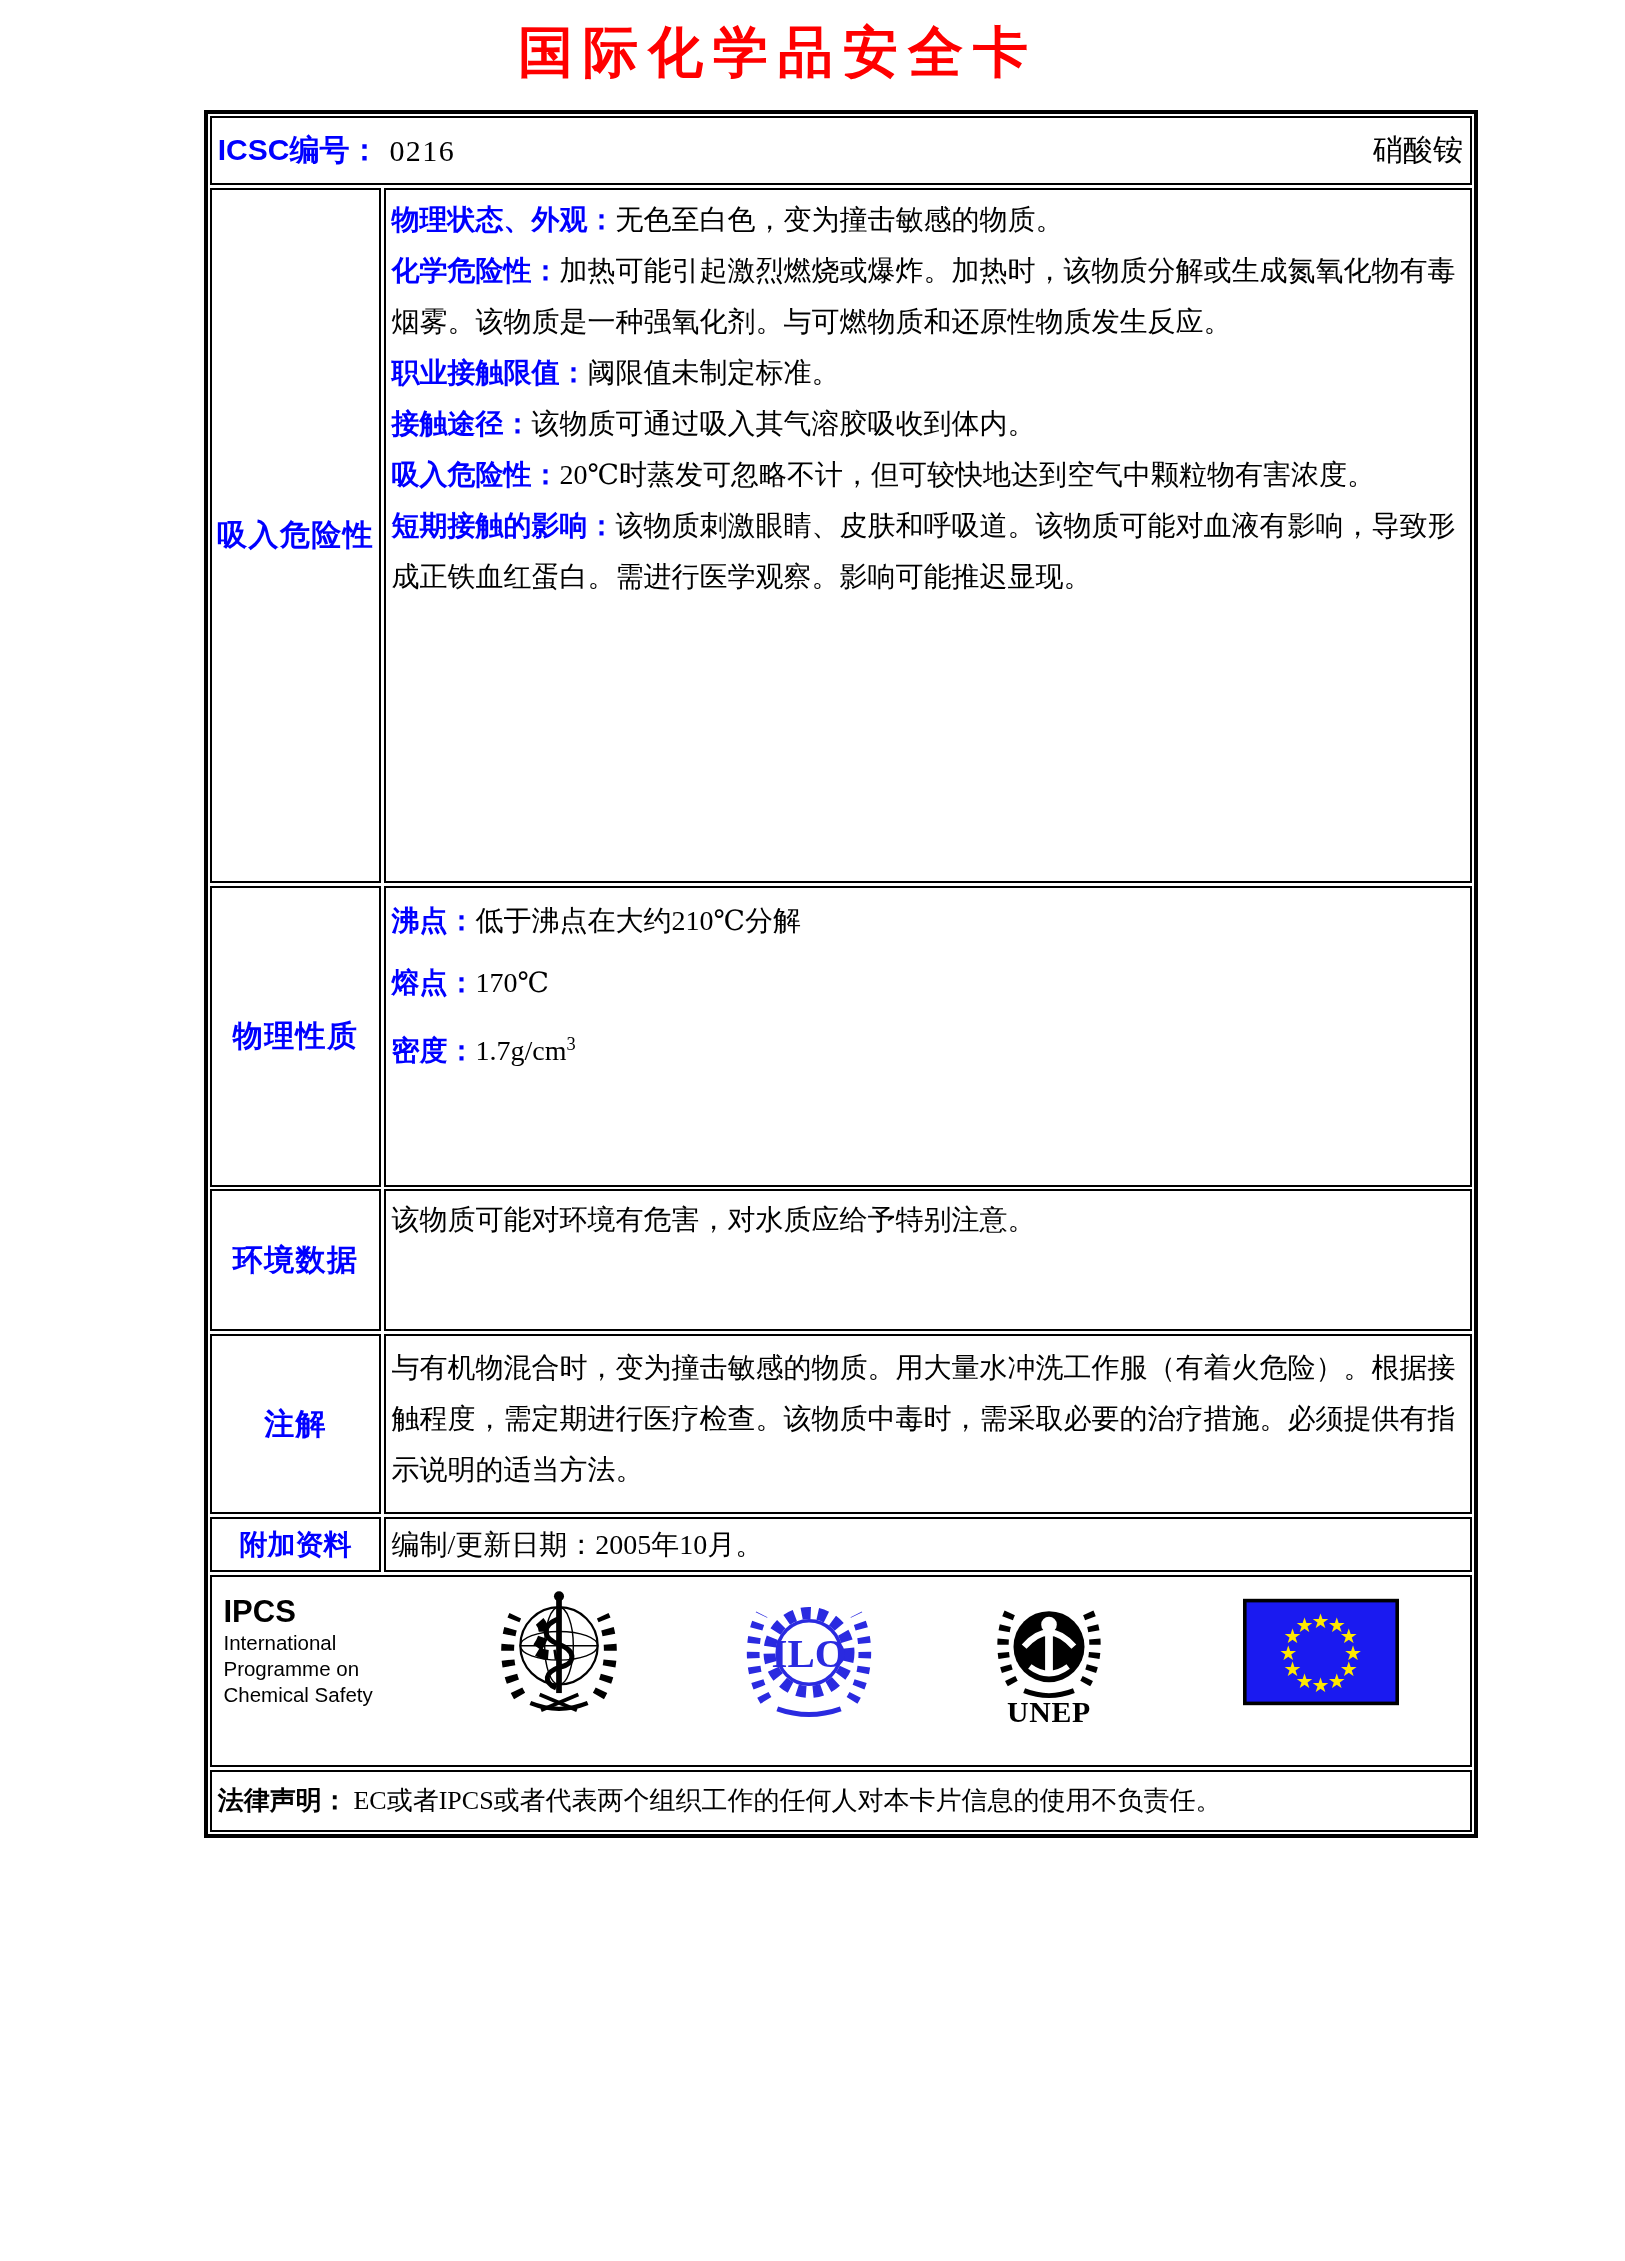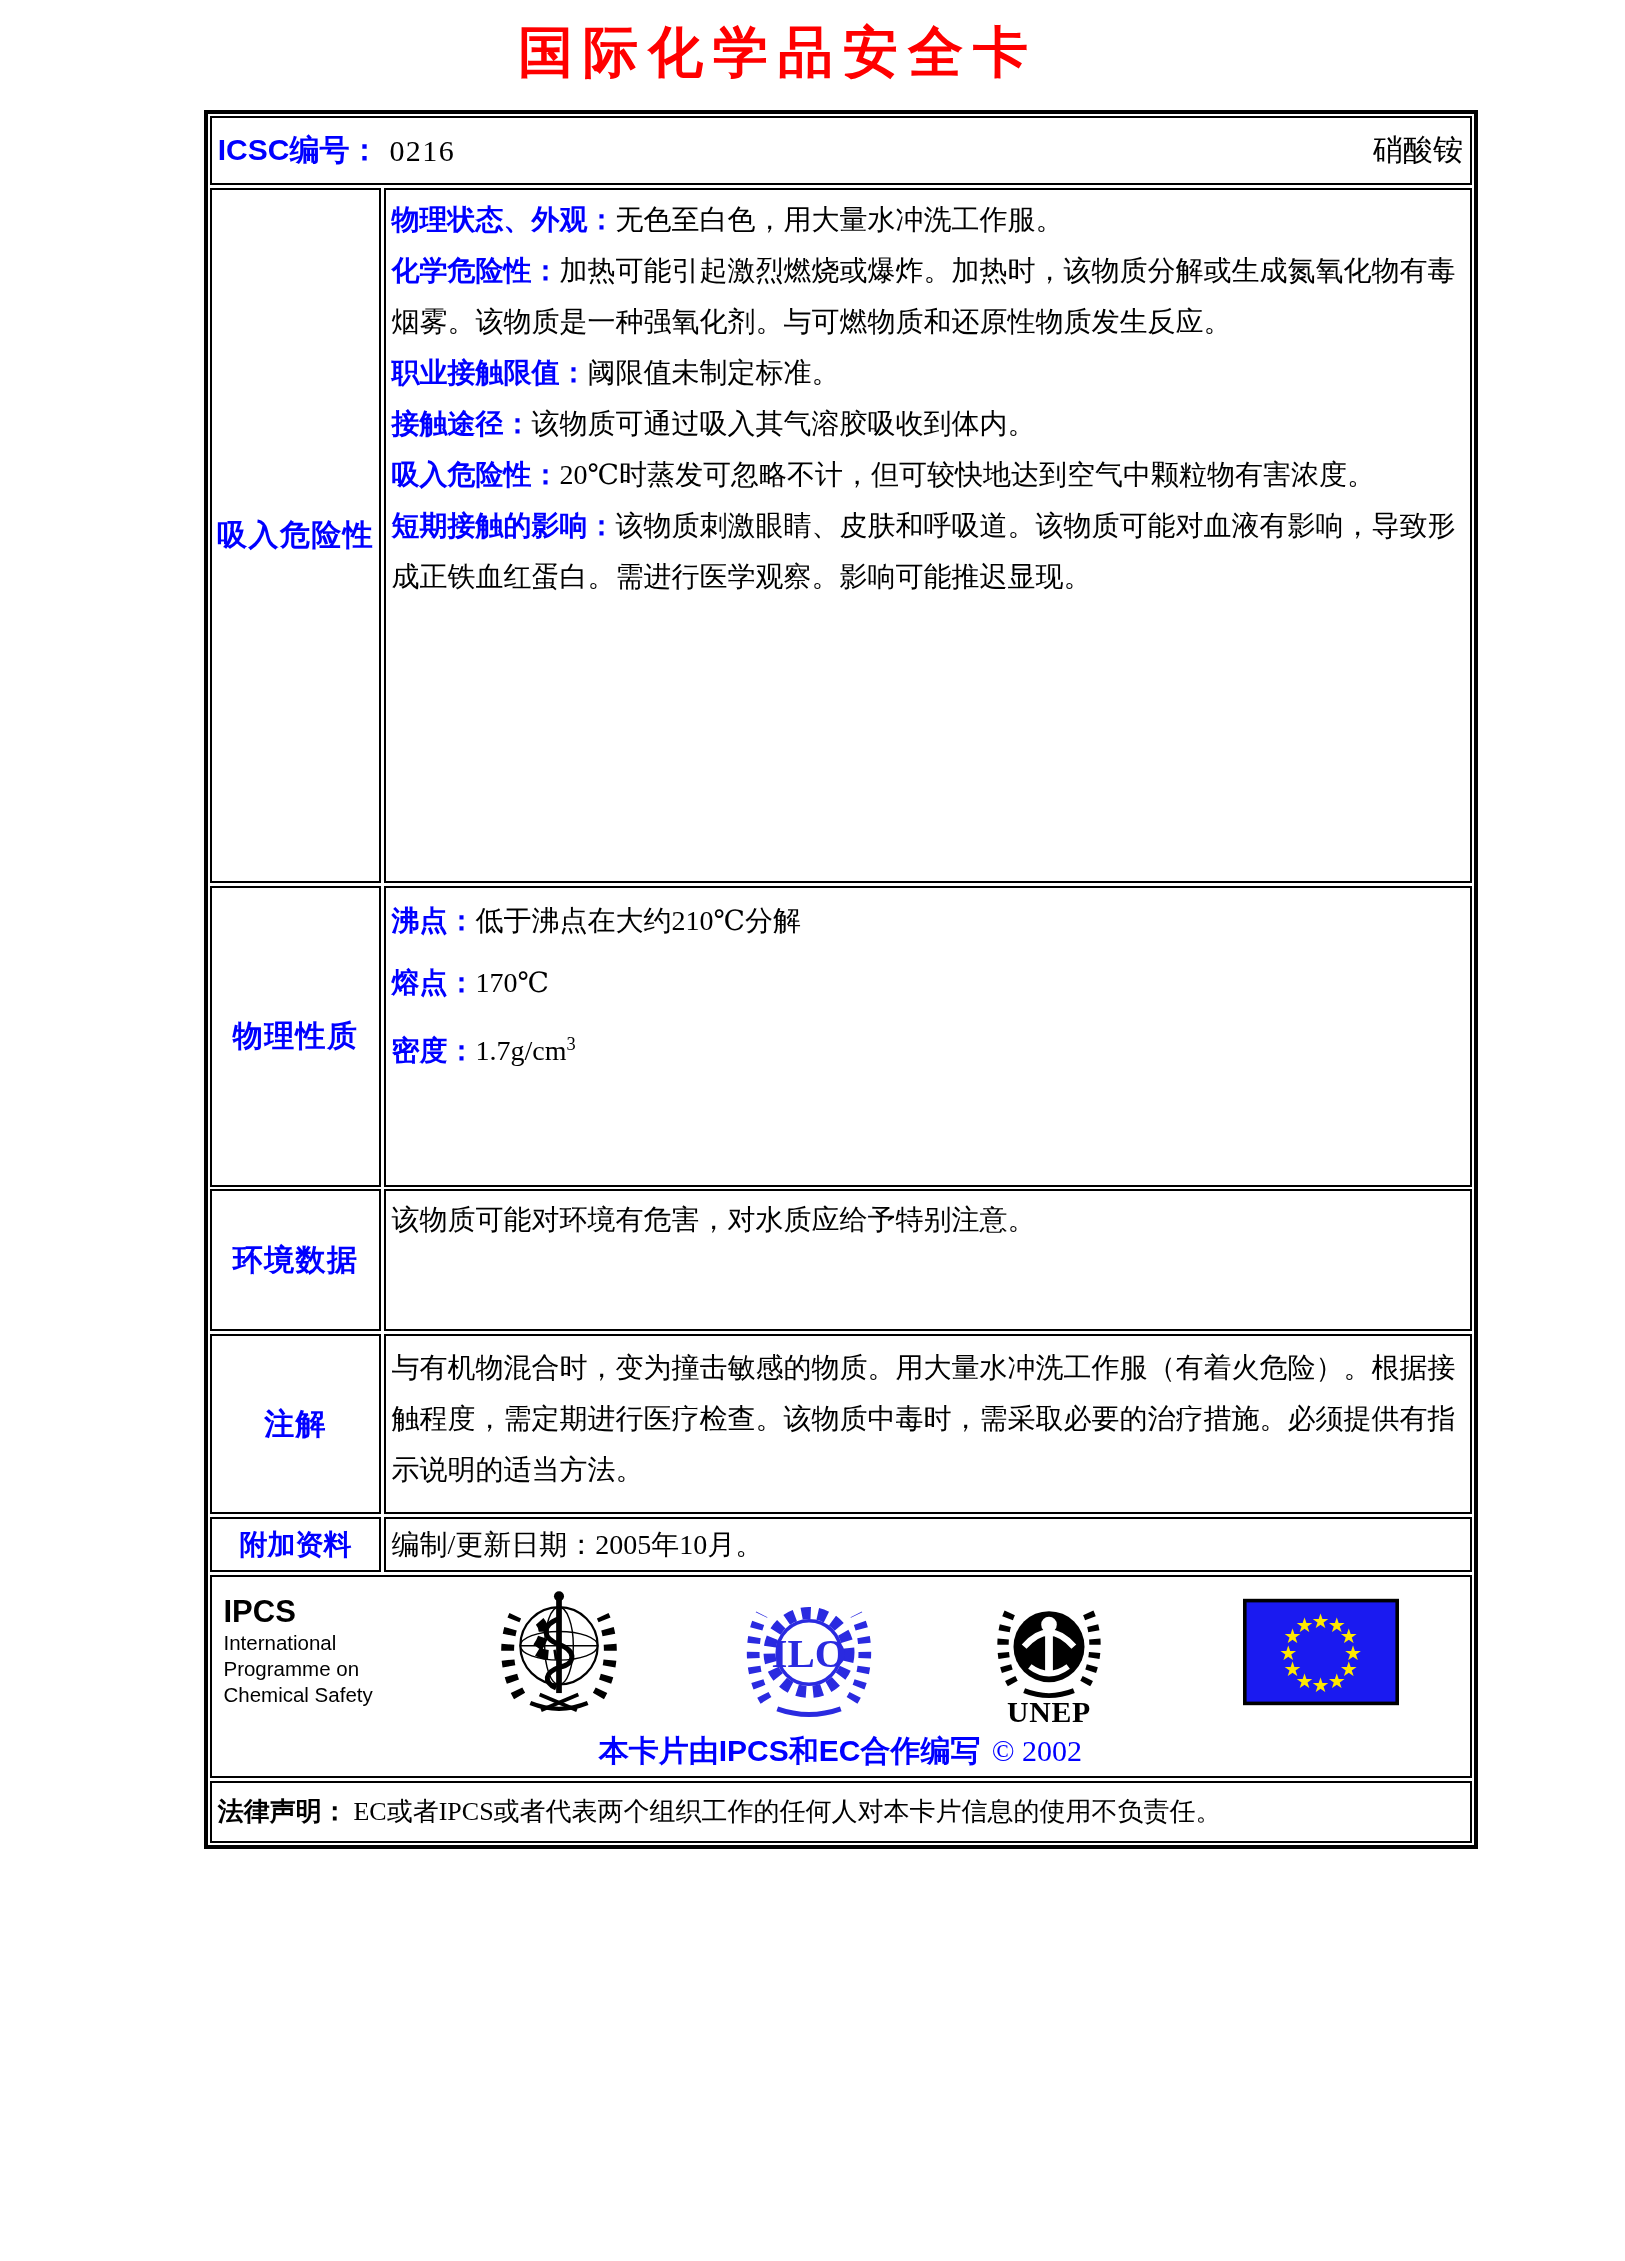--- a/index.html
+++ b/index.html
@@ -90,21 +90,21 @@
         <span class="k">ICSC编号：</span>
         <span class="icsc-number">0216</span>
       </div>
       <span class="header-right">硝酸铵</span>
     </div>
   </div>
 
   <div class="t-row r-important">
     <div class="cell label-cell">吸入危险性</div>
     <div class="cell content-cell">
-      <p class="para"><span class="k">物理状态、外观：</span><span>无色至白色，用大量水冲洗工作服。</span></p>
+      <p class="para"><span class="k">物理状态、外观：</span><span>无色至白色，变为撞击敏感的物质。</span></p>
       <p class="para"><span class="k">化学危险性：</span><span>加热可能引起激烈燃烧或爆炸。加热时，该物质分解或生成氮氧化物有毒烟雾。该物质是一种强氧化剂。与可燃物质和还原性物质发生反应。</span></p>
       <p class="para"><span class="k">职业接触限值：</span><span>阈限值未制定标准。</span></p>
       <p class="para"><span class="k">接触途径：</span><span>该物质可通过吸入其气溶胶吸收到体内。</span></p>
       <p class="para"><span class="k">吸入危险性：</span><span>20℃时蒸发可忽略不计，但可较快地达到空气中颗粒物有害浓度。</span></p>
       <p class="para"><span class="k">短期接触的影响：</span><span>该物质刺激眼睛、皮肤和呼吸道。该物质可能对血液有影响，导致形成正铁血红蛋白。需进行医学观察。影响可能推迟显现。</span></p>
     </div>
   </div>
 
   <div class="t-row r-physical">
     <div class="cell label-cell">物理性质</div>
@@ -203,23 +203,20 @@
                 <text x="85.5" y="124">★</text>
               <text x="69" y="107">★</text>
                 <text x="63" y="85">★</text>
               <text x="69" y="62">★</text>
                 <text x="85.5" y="46">★</text>
             </g>
           </svg>
         </div>
       </div>
 
-      <div class="footer-caption">
-        <span class="caption-main">本卡片由IPCS和EC合作编写</span><span class="caption-copy">© 2002</span>
-      </div>
     </div>
   </div>
 
   <div class="t-row">
     <div class="cell legal-cell">
       <span class="legal-label">法律声明：</span>
       <span>EC或者IPCS或者代表两个组织工作的任何人对本卡片信息的使用不负责任。</span>
     </div>
   </div>
 

